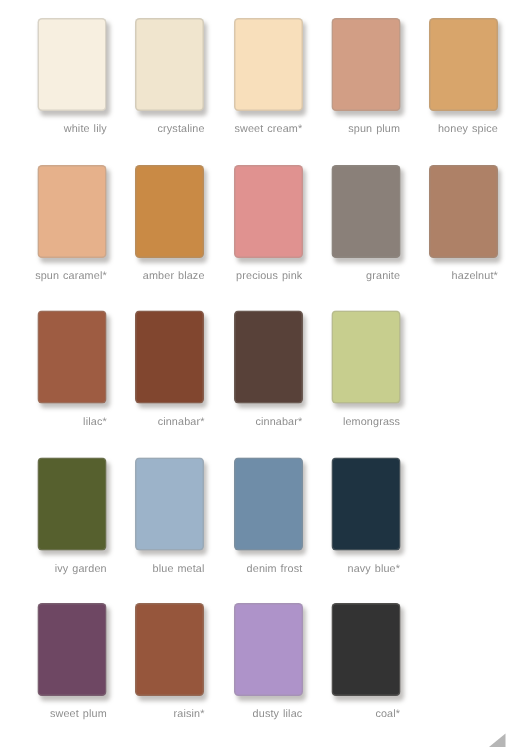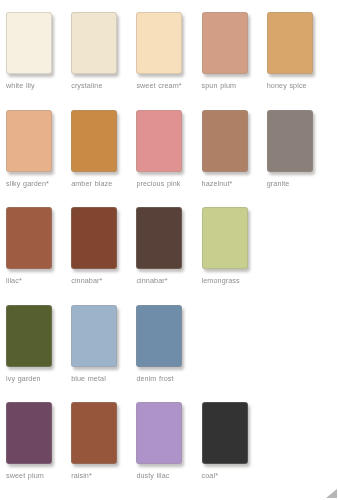--- a/index.html
+++ b/index.html
@@ -31,21 +31,21 @@
     flex-direction: row;
     align-items: flex-start;
     height: 100px;
     width: 100%;
   }
 
   .swatch-cell {
     width: 20%;
     display: flex;
     flex-direction: column;
-    align-items: flex-start;
+    align-items: flex-end;
     box-sizing: border-box;
   }
 
   .swatch-cell.empty {
     visibility: hidden;
   }
 
   .swatch-chip {
     width: 46px;
     height: 62px;
@@ -100,37 +100,37 @@
     </div>
     <div class="swatch-cell">
       <div class="swatch-chip" style="background-color: rgb(216, 165, 107);"></div>
       <div class="swatch-label">honey spice</div>
     </div>
   </div>
 
   <div class="swatch-row">
     <div class="swatch-cell">
       <div class="swatch-chip" style="background-color: rgb(230, 177, 139);"></div>
-      <div class="swatch-label">silky garden*</div>
+      <div class="swatch-label">spun caramel*</div>
     </div>
     <div class="swatch-cell">
       <div class="swatch-chip" style="background-color: rgb(201, 138, 69);"></div>
       <div class="swatch-label">amber blaze</div>
     </div>
     <div class="swatch-cell">
       <div class="swatch-chip" style="background-color: rgb(224, 146, 144);"></div>
       <div class="swatch-label">precious pink</div>
     </div>
     <div class="swatch-cell">
+      <div class="swatch-chip" style="background-color: rgb(138, 128, 121);"></div>
+      <div class="swatch-label">granite</div>
+    </div>
+    <div class="swatch-cell">
       <div class="swatch-chip" style="background-color: rgb(174, 129, 103);"></div>
       <div class="swatch-label">hazelnut*</div>
-    </div>
-    <div class="swatch-cell">
-      <div class="swatch-chip" style="background-color: rgb(138, 128, 121);"></div>
-      <div class="swatch-label">granite</div>
     </div>
   </div>
 
   <div class="swatch-row">
     <div class="swatch-cell">
       <div class="swatch-chip" style="background-color: rgb(158, 92, 66);"></div>
       <div class="swatch-label">lilac*</div>
     </div>
     <div class="swatch-cell">
       <div class="swatch-chip" style="background-color: rgb(129, 70, 47);"></div>
@@ -152,20 +152,24 @@
       <div class="swatch-label">ivy garden</div>
     </div>
     <div class="swatch-cell">
       <div class="swatch-chip" style="background-color: rgb(156, 179, 201);"></div>
       <div class="swatch-label">blue metal</div>
     </div>
     <div class="swatch-cell">
       <div class="swatch-chip" style="background-color: rgb(111, 141, 168);"></div>
       <div class="swatch-label">denim frost</div>
     </div>
+    <div class="swatch-cell">
+      <div class="swatch-chip" style="background-color: rgb(30, 51, 65);"></div>
+      <div class="swatch-label">navy blue*</div>
+    </div>
   </div>
 
   <div class="swatch-row">
     <div class="swatch-cell">
       <div class="swatch-chip" style="background-color: rgb(110, 71, 99);"></div>
       <div class="swatch-label">sweet plum</div>
     </div>
     <div class="swatch-cell">
       <div class="swatch-chip" style="background-color: rgb(150, 86, 60);"></div>
       <div class="swatch-label">raisin*</div>

